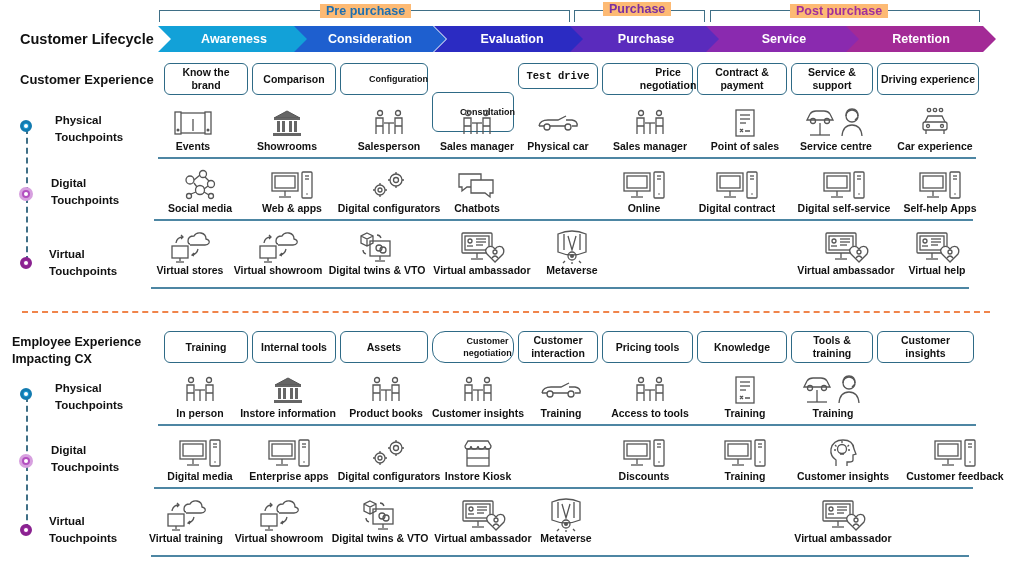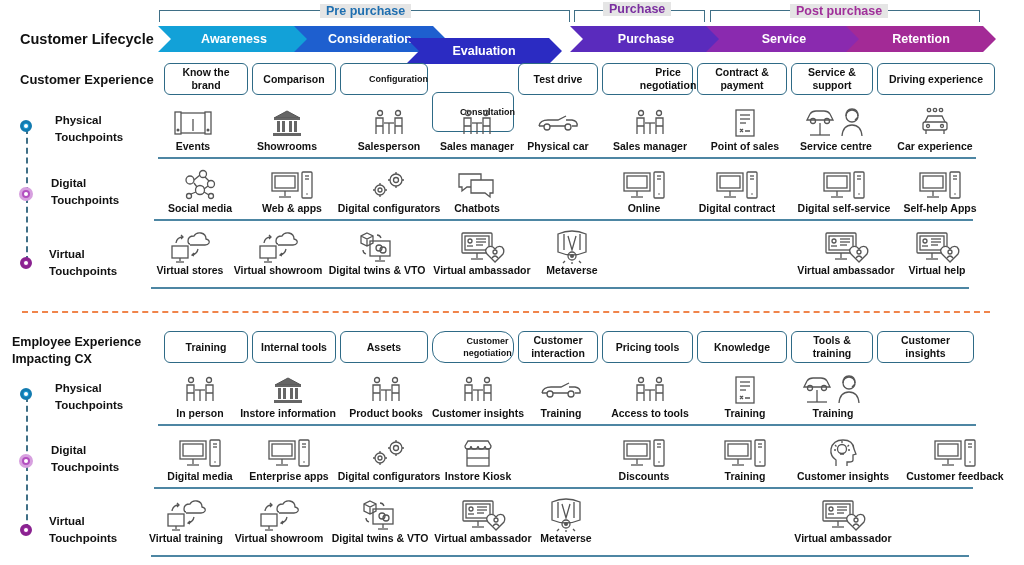--- a/index.html
+++ b/index.html
@@ -1,19 +1,19 @@
 <!DOCTYPE html>
 <html><head>
 <meta charset="utf-8">
 <style>
   * { box-sizing: border-box; margin: 0; padding: 0; }
   html, body { width: 1024px; height: 565px; background: #ffffff; overflow: hidden; }
   body { position: relative; font-family: "Liberation Sans", sans-serif; color: #111; }
   .bracket { position: absolute; border: 1.5px solid #3f6f86; border-bottom: none; height: 12px; }
-  .bracket-label { position: absolute; font-size: 12.5px; font-weight: bold; background: #e5e5e5; padding: 0 6px; line-height: 14px; }
+  .bracket-label { position: absolute; font-size: 12.5px; font-weight: bold; background: #fdba74; padding: 0 6px; line-height: 14px; }
   .section-title { position: absolute; font-weight: bold; font-size: 13.5px; color: #111; line-height: 17px; }
   .chev { position: absolute; top: 26px; height: 26px; color: #fff; font-weight: bold; font-size: 12.5px;
           display: flex; align-items: center; justify-content: center;
           clip-path: polygon(0 0, calc(100% - 13px) 0, 100% 50%, calc(100% - 13px) 100%, 0 100%, 13px 50%); }
   .card { position: absolute; border: 1.5px solid #2e6a86; border-radius: 6px; background: #fff;
           display: flex; align-items: center; justify-content: center; text-align: center;
           font-weight: bold; font-size: 10.5px; line-height: 13px; padding: 0 3px; }
   .card.small { font-size: 9px; line-height: 12px; padding-left: 32px; }
   .tp-label { position: absolute; font-weight: bold; font-size: 11.5px; line-height: 17px; }
   .row-line { position: absolute; height: 2px; background: #4d86a3; }
@@ -37,36 +37,36 @@
 <div class="bracket" style="left:159px; top:10px; width:411px;"></div>
 <div class="bracket-label" style="left:320px; top:4px; color:#1f6fb0;">Pre purchase</div>
 <div class="bracket" style="left:574px; top:10px; width:131px;"></div>
 <div class="bracket-label" style="left:603px; top:2px; color:#7b2fa0;">Purchase</div>
 <div class="bracket" style="left:710px; top:10px; width:270px;"></div>
 <div class="bracket-label" style="left:790px; top:4px; color:#a0309a;">Post purchase</div>
 
 <div class="section-title" style="left:20px; top:31px; font-size:14.5px;">Customer Lifecycle</div>
 <div class="chev" style="left:158px; width:152px; background:#12a1d8;">Awareness</div>
 <div class="chev" style="left:294px; width:152px; background:#1e5fcf;">Consideration</div>
-<div class="chev" style="left:406px; width:156px; background:#2b2bc2;margin-top:12px;">Evaluation</div>
+<div class="chev" style="left:434px; width:156px; background:#2b2bc2;">Evaluation</div>
 <div class="chev" style="left:570px; width:152px; background:#5a2bbd;">Purchase</div>
 <div class="chev" style="left:706px; width:156px; background:#8a2aaf;">Service</div>
 <div class="chev" style="left:846px; width:150px; background:#a32a96;">Retention</div>
 
 <div class="section-title" style="left:20px; top:71px; font-size:13px;">Customer Experience</div>
 <div id="cx-cards">
     <div class="card" style="left: 164px; top: 63px; width: 84px; height: 32px;">Know the brand</div>
     <div class="card" style="left: 252px; top: 63px; width: 84px; height: 32px;">Comparison</div>
     <div class="card small" style="left: 340px; top: 63px; width: 88px; height: 32px;">Configuration</div>
     <div class="card small" style="left: 432px; top: 81px; width: 82px; height: 40px; margin-top: 11px;">Consultation</div>
-    <div class="card" style="left: 518px; top: 63px; width: 80px; height: 32px;">Test drive</div>
+    <div class="card" style="left: 518px; top: 63px; width: 80px; height: 26px; font-family: Liberation Mono, monospace;">Test drive</div>
     <div class="card" style="left: 602px; top: 63px; width: 91px; height: 32px; padding-left: 44px;">Price negotiation</div>
     <div class="card" style="left: 697px; top: 63px; width: 90px; height: 32px;">Contract &amp; payment</div>
     <div class="card" style="left: 791px; top: 63px; width: 82px; height: 32px;">Service &amp; support</div>
-    <div class="card" style="left: 877px; top: 63px; width: 118px; height: 32px;">Driving experience</div>
+    <div class="card" style="left: 877px; top: 63px; width: 102px; height: 32px;">Driving experience</div>
   </div>
 
 <div class="vdash" style="left:26px; top:128px; height:134px;"></div>
 <div class="node phys" style="left:20px; top:120px;"></div>
 <div class="node dig" style="left:19px; top:187px;"></div>
 <div class="node virt" style="left:20px; top:257px;"></div>
 <div class="tp-label" style="left:55px; top:112px; width:80px;">Physical Touchpoints</div>
 <div class="tp-label" style="left:51px; top:175px; width:80px;">Digital Touchpoints</div>
 <div class="tp-label" style="left:49px; top:246px; width:80px;">Virtual Touchpoints</div>
 <div class="row-line" style="left:158px; top:157px; width:818px;"></div>

